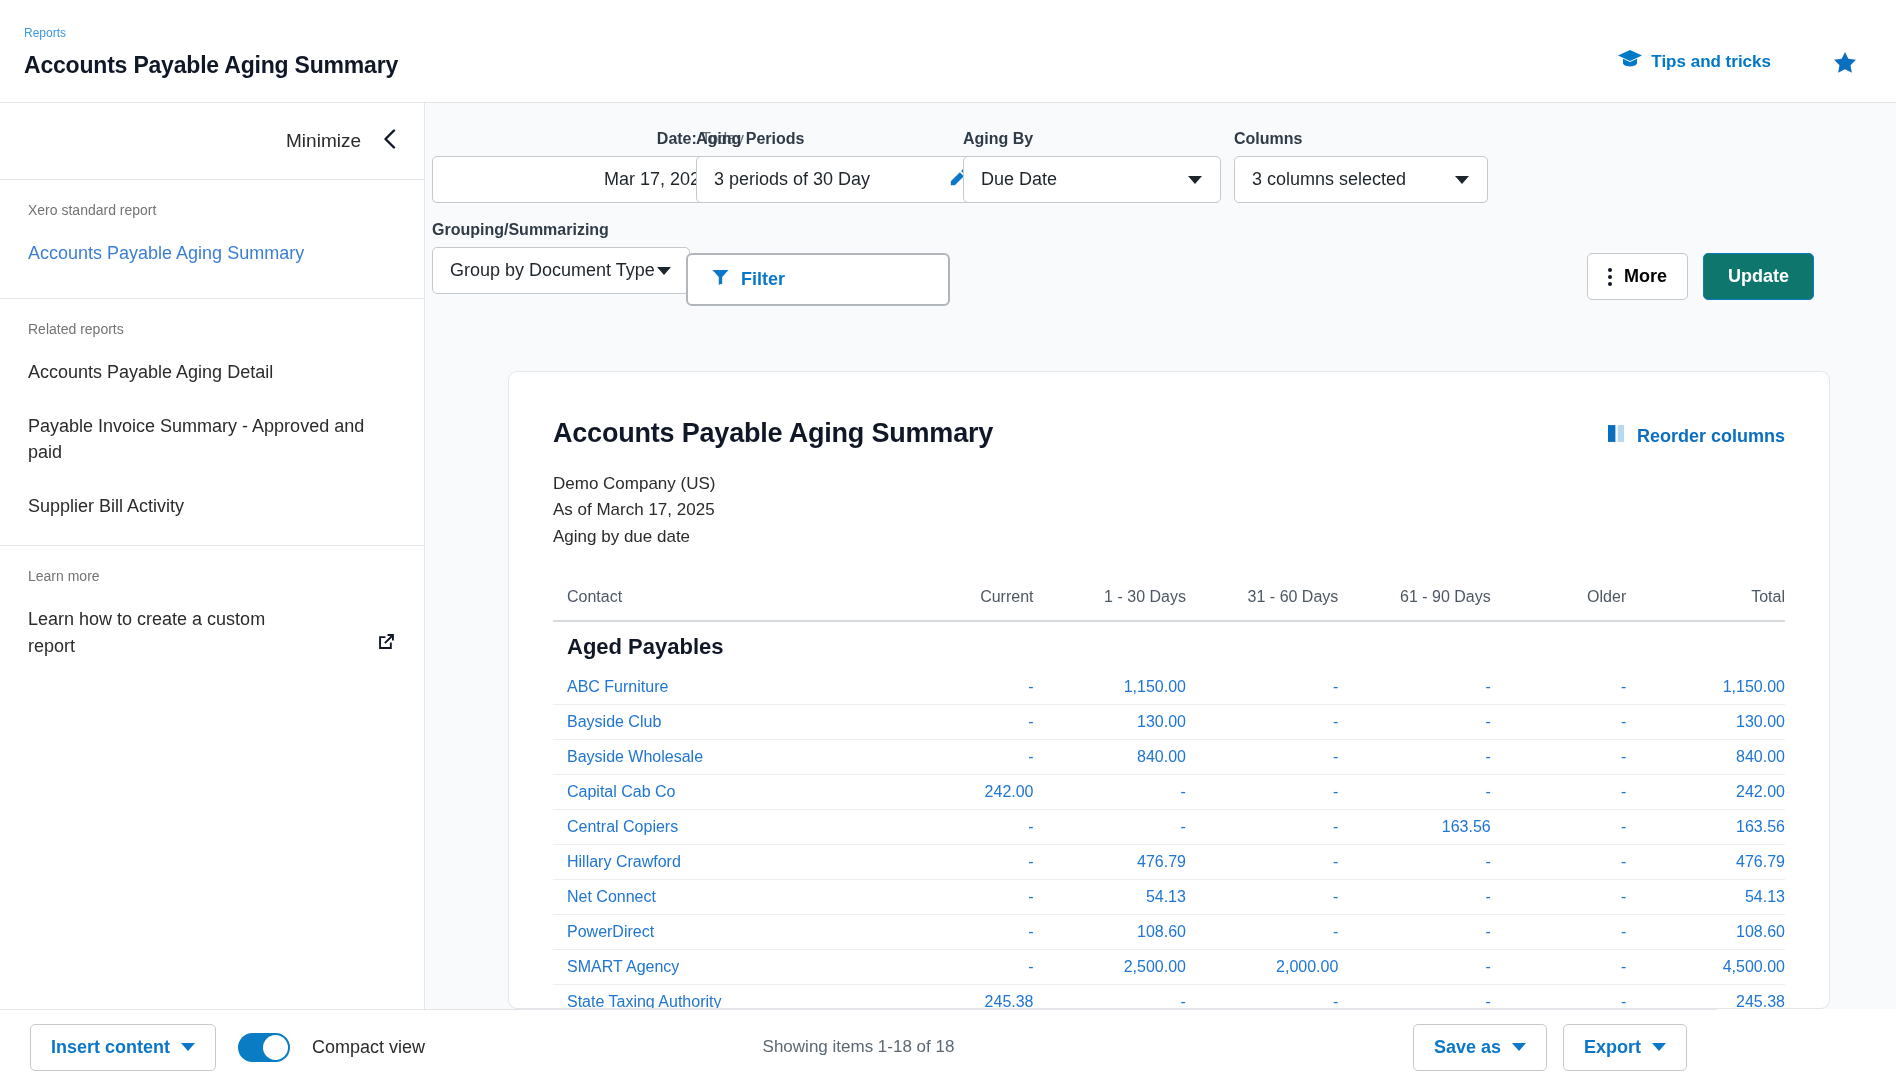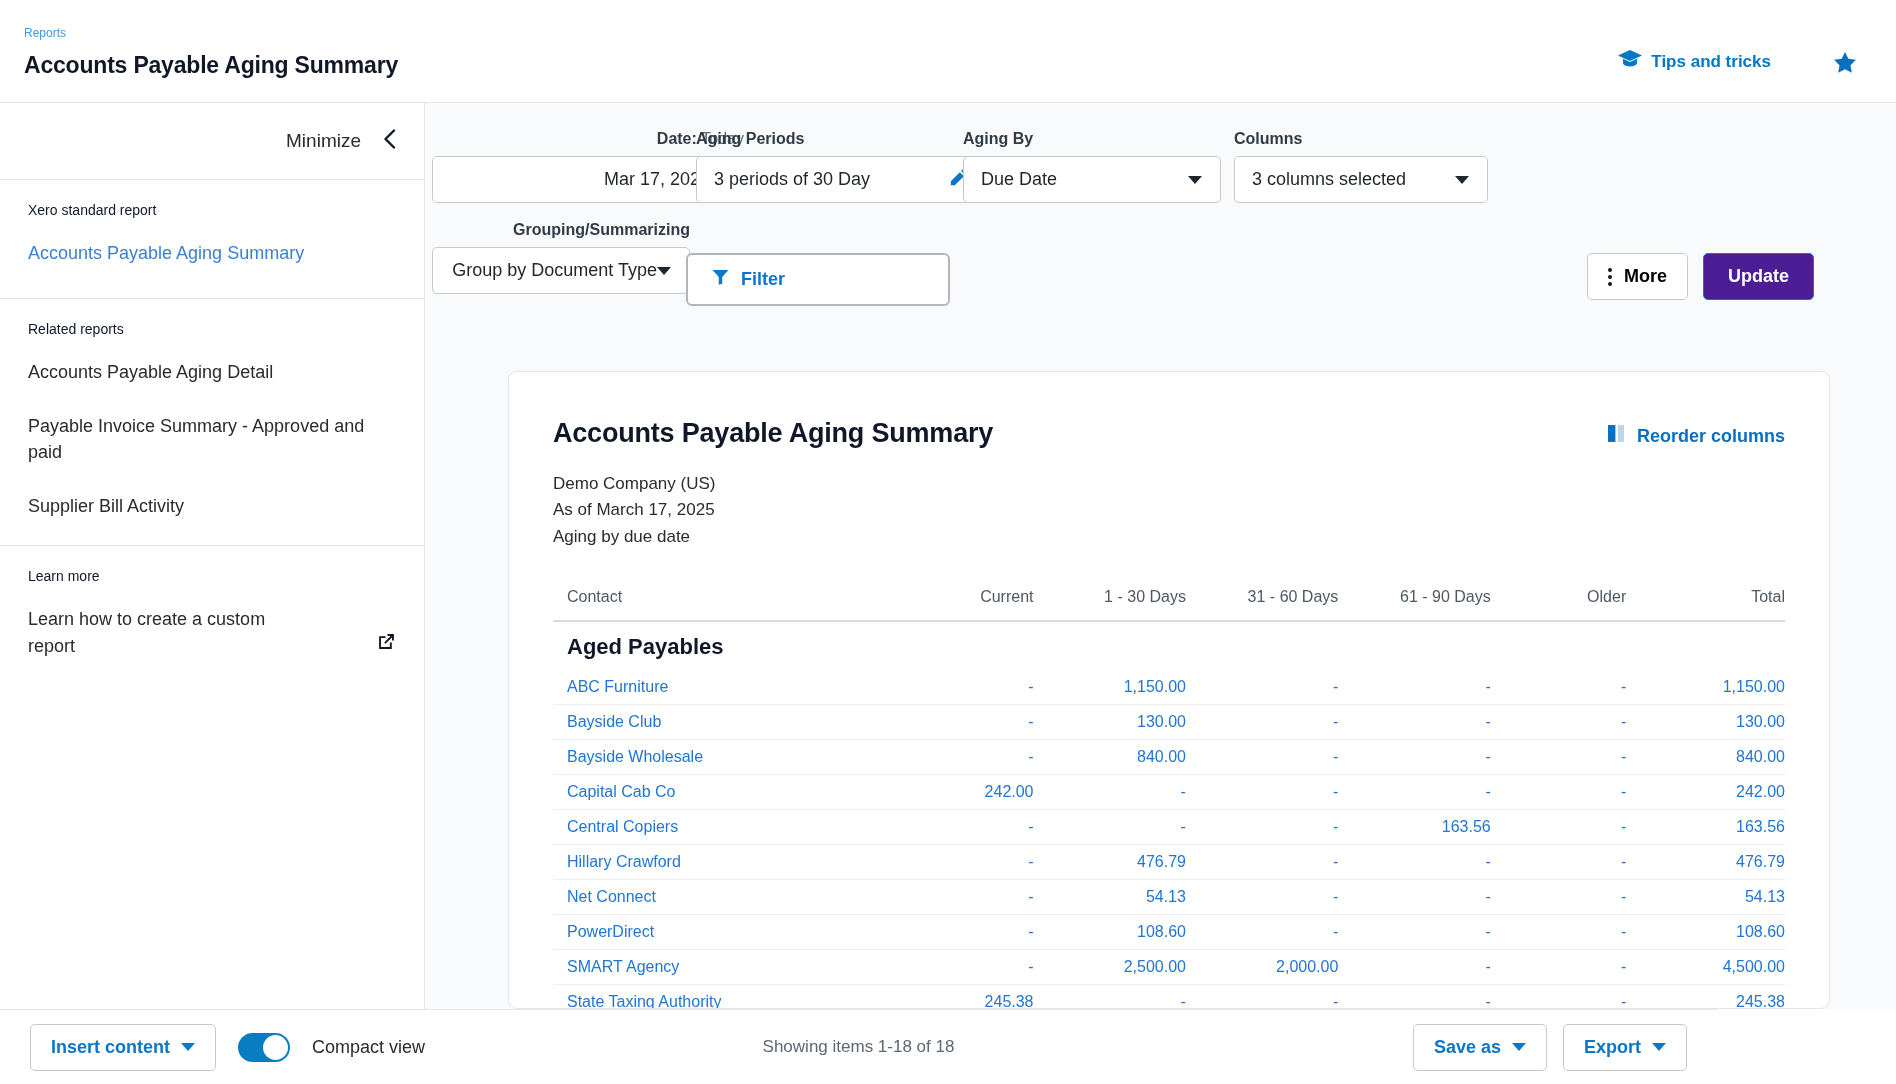--- a/index.html
+++ b/index.html
@@ -39,21 +39,21 @@
   .sidebar {
     position: absolute; left: 0; top: 103px; width: 425px; height: 906px;
     background: #ffffff; border-right: 1px solid #e3e5e8;
   }
   .minimize-row {
     height: 76px; display: flex; align-items: center; justify-content: flex-end;
     padding-right: 28px; gap: 22px; cursor: pointer;
   }
   .minimize-row .label { font-size: 19px; color: #2b2b2b; }
   .sb-section { border-top: 1px solid #e3e5e8; padding: 22px 28px 26px 28px; }
-  .sb-heading { font-size: 14px; color: #0f172a; margin-bottom: 22px; }
+  .sb-heading { font-size: 14px; color: #737373; margin-bottom: 22px; }
   .sb-link {
     font-size: 18px; color: #0b5ed7; line-height: 1.45; cursor: pointer;
     margin-bottom: 6px; display: block;
   }
   .sb-link.active { color: #3b7fd4; }
   .sb-item {
     font-size: 18px; color: #2b2b2b; line-height: 1.45;
     cursor: pointer; margin-bottom: 28px;
   }
   .sb-item:last-child { margin-bottom: 0; }
@@ -80,21 +80,21 @@
   }
   .select .divider { width: 1px; align-self: stretch; background: #c4c9ce; }
   .pencil { margin-right: 16px; flex: 0 0 auto; }
   .fld { position: absolute; }
 
   .btn {
     border: 1px solid #c4c9ce; border-radius: 5px; background: #fff;
     height: 47px; display: inline-flex; align-items: center; justify-content: center;
     font-size: 18px; font-weight: bold; cursor: pointer; padding: 0 20px;
   }
-  .btn-primary { background: #4c1d95; border-color: #0a7cc4; color: #ffffff; padding: 16px 24px; }
+  .btn-primary { background: #0f766e; border-color: #0a7cc4; color: #ffffff; padding: 16px 24px; }
   .btn-filter {
     color: #0b77c9; gap: 12px; border: 2px solid #b0b6bc; border-radius: 6px;
     box-shadow: 0 0 0 1px #ffffff inset; background: #fff; width: 100%; height: 100%;
     justify-content: flex-start; padding-left: 24px;
   }
   .filter-wrap { position: absolute; left: 260px; top: 268px; width: 264px; height: 53px; }
 
   .kebab { display: inline-flex; flex-direction: column; gap: 3px; margin-right: 12px; }
   .kebab i { width: 4px; height: 4px; border-radius: 50%; background: #101828; display: block; }
 
@@ -258,21 +258,21 @@
     </div>
 
     <div class="fld" style="left:808px; top:27px; width:254px;">
       <div class="field-label">Columns</div>
       <div class="select">
         <div class="val">3 columns selected</div>
         <div class="caret"></div>
       </div>
     </div>
 
-    <div class="fld" style="left:6px; top:118px; width:258px;text-align:right;">
+    <div class="fld" style="left:6px; top:118px; width:258px;">
       <div class="field-label">Grouping/Summarizing</div>
       <div class="select">
         <div class="val">Group by Document Type</div>
         <div class="caret"></div>
       </div>
     </div>
 
     <div class="filter-wrap" style="top:150px;">
       <div class="btn btn-filter">
         <span>

